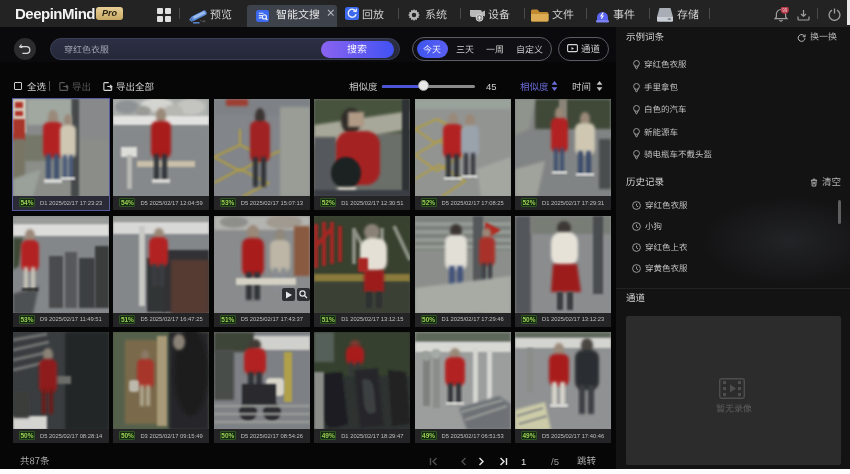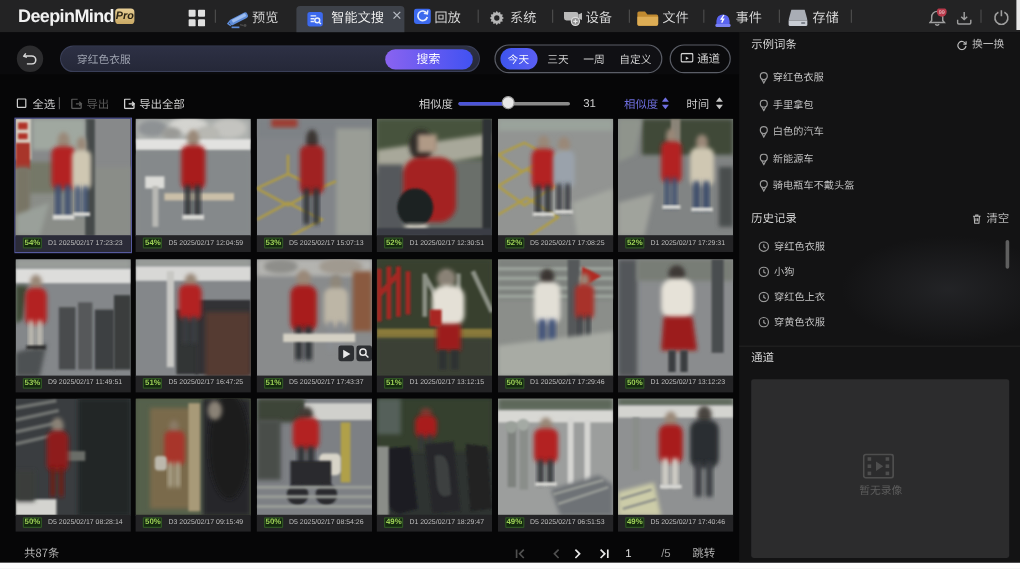--- a/index.html
+++ b/index.html
@@ -18,21 +18,21 @@
 .tile{width:96px;height:111px}
 .timg{left:0;top:0;width:96px;height:98px;overflow:hidden}
 .tlab{left:0;top:97px;width:96px;height:14px;background:#242426}
 .pct{left:6px;top:2px;width:16px;height:9px;background:#142a10;border:1px solid #2f5424;border-radius:1px;color:#9ccf56;font-size:6.5px;font-weight:bold;text-align:center;line-height:8px}
 .ts{left:27px;top:3.5px;color:#bfbfbf;font-size:5.8px;white-space:nowrap}
 #wstrip{position:absolute;left:0;top:469px;width:850px;height:5px;background:#fdfdfd}
 </style></head><body>
 <div id="stage">
     <div id="nav"></div>
     <div style="left:15px;top:5px;color:#f2f2f2;font-size:15px;font-weight:bold;letter-spacing:-0.5px">DeepinMind</div>
-    <div style="left:96px;top:7px;width:16px;height:13px;background:linear-gradient(180deg,#e8cf96,#c9a964);border-radius:3px;color:#2a2313;font-size:9px;font-weight:bold;font-style:italic;text-align:center;line-height:13px">Pro</div>
+    <div style="left:96px;top:7px;width:27px;height:13px;background:linear-gradient(180deg,#e8cf96,#c9a964);border-radius:3px;color:#2a2313;font-size:9px;font-weight:bold;font-style:italic;text-align:center;line-height:13px">Pro</div>
     <svg style="left:157px;top:7.5px" width="14" height="14" viewBox="0 0 14 14">
       <g fill="#e0e0e0">
         <rect width="6" height="6" rx="1"></rect>
         <rect x="8" width="6" height="6" rx="1"></rect>
         <rect y="8" width="6" height="6" rx="1"></rect>
         <rect x="8" y="8" width="6" height="6" rx="1"></rect>
       </g>
     </svg>
     <div class="nvdiv" style="left:179px"></div>
     <svg style="left:189px;top:8.5px" width="18" height="15" viewBox="0 0 18 15">
@@ -260,21 +260,21 @@
     <svg style="position:absolute;display:block;left:349px;top:81.5px;" width="28.5" height="10.3" viewBox="0 -860 3000 1080">
       <g fill="#d5d5d5">
         <use href="#u76f8" x="0"></use>
         <use href="#u4f3c" x="1000"></use>
         <use href="#u5ea6" x="2000"></use>
       </g>
     </svg>
     <div style="left:382px;top:84.5px;width:93px;height:3px;border-radius:1.5px;background:#8a8a8a"></div>
     <div style="left:382px;top:84.5px;width:42px;height:3px;border-radius:1.5px;background:#4c55d8"></div>
     <div style="left:418px;top:80px;width:11px;height:11px;border-radius:50%;background:#e8e8e8;border:1.5px solid #9a9a9a"></div>
-    <div style="left:486px;top:80.5px;color:#d0d0d0;font-size:9.5px">31</div>
+    <div style="left:486px;top:80.5px;color:#d0d0d0;font-size:9.5px">45</div>
     <svg style="position:absolute;display:block;left:520px;top:81.5px;" width="28.5" height="10.3" viewBox="0 -860 3000 1080">
       <g fill="#6f6fe0">
         <use href="#u76f8" x="0"></use>
         <use href="#u4f3c" x="1000"></use>
         <use href="#u5ea6" x="2000"></use>
       </g>
     </svg>
     <svg style="left:551px;top:81px" width="7" height="10" viewBox="0 0 7 10">
       <path d="M3.5 0L6.4 3.8H0.6z" fill="#6f6fe0"></path>
       <path d="M3.5 10L6.4 6.2H0.6z" fill="#6f6fe0"></path>

